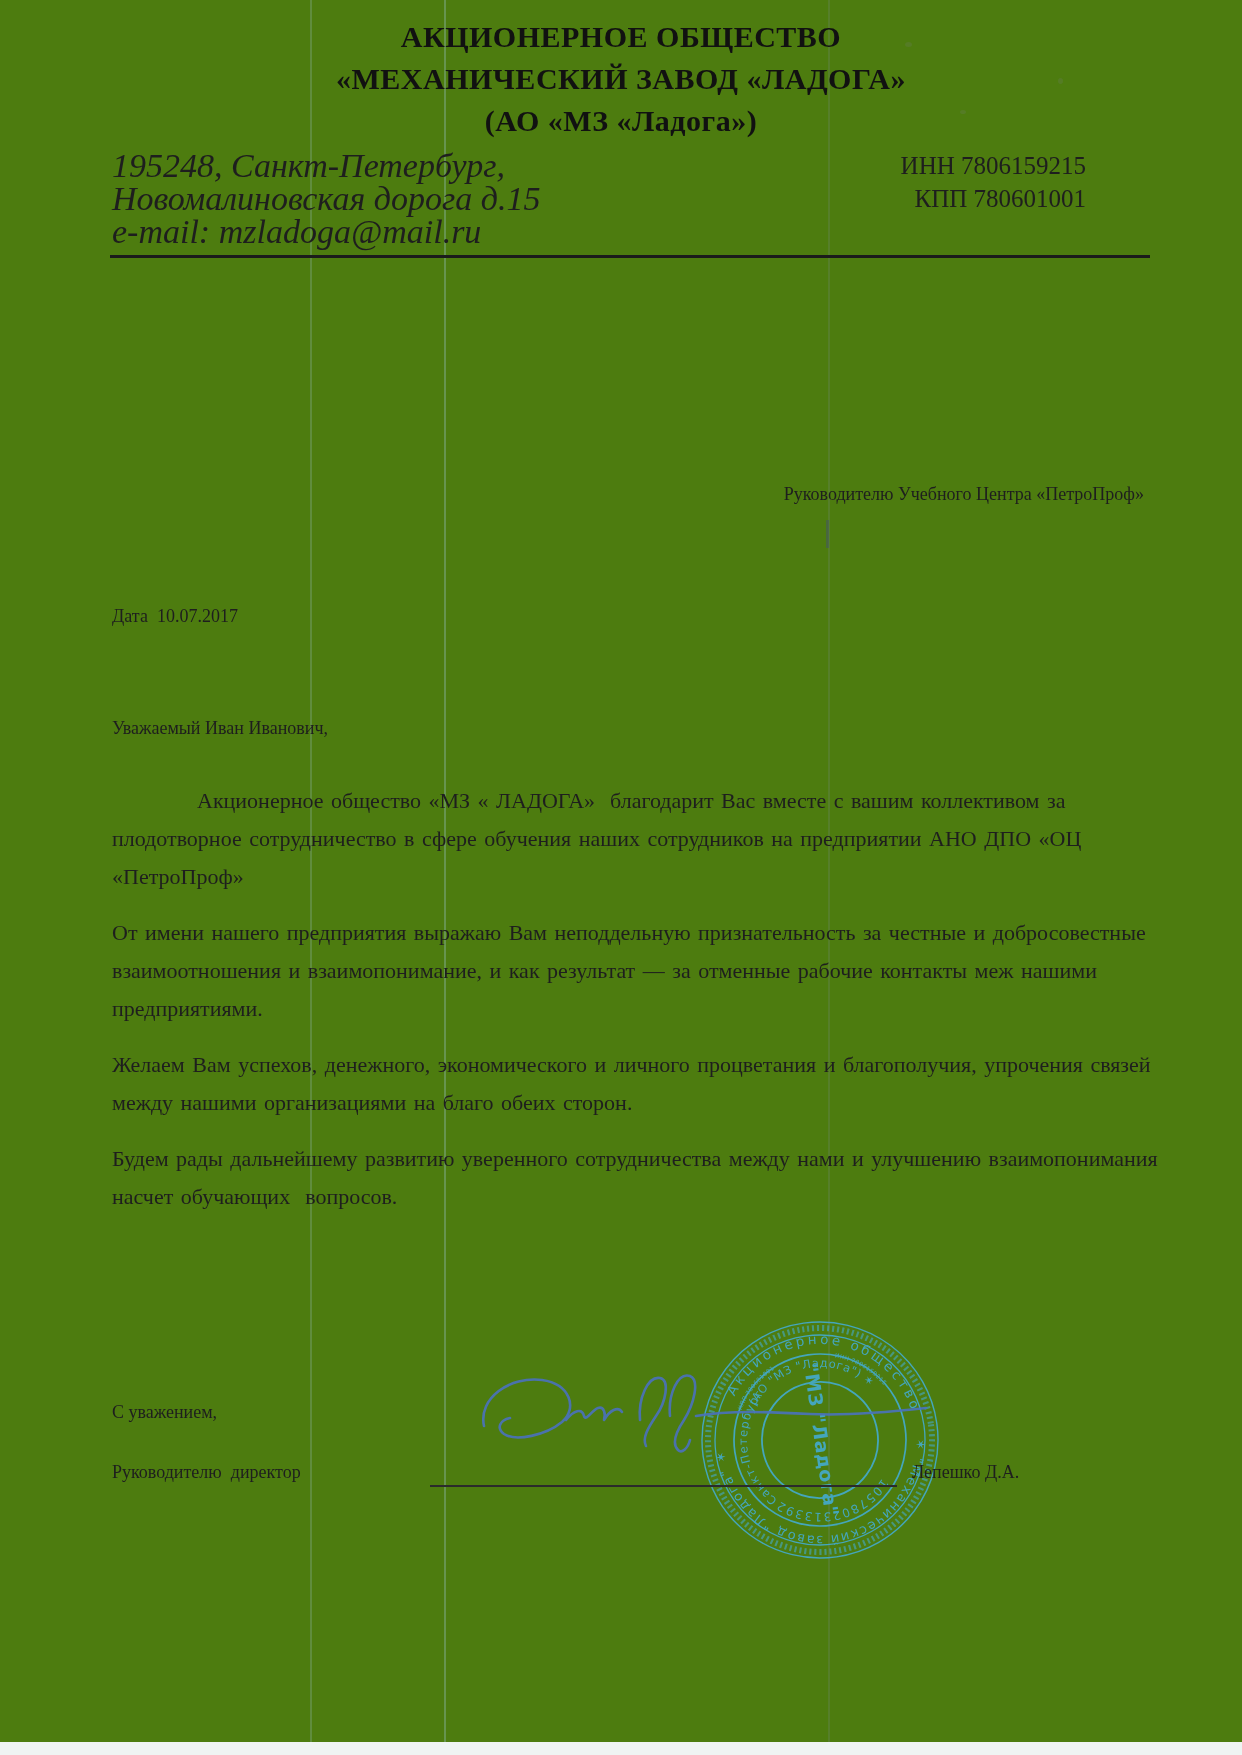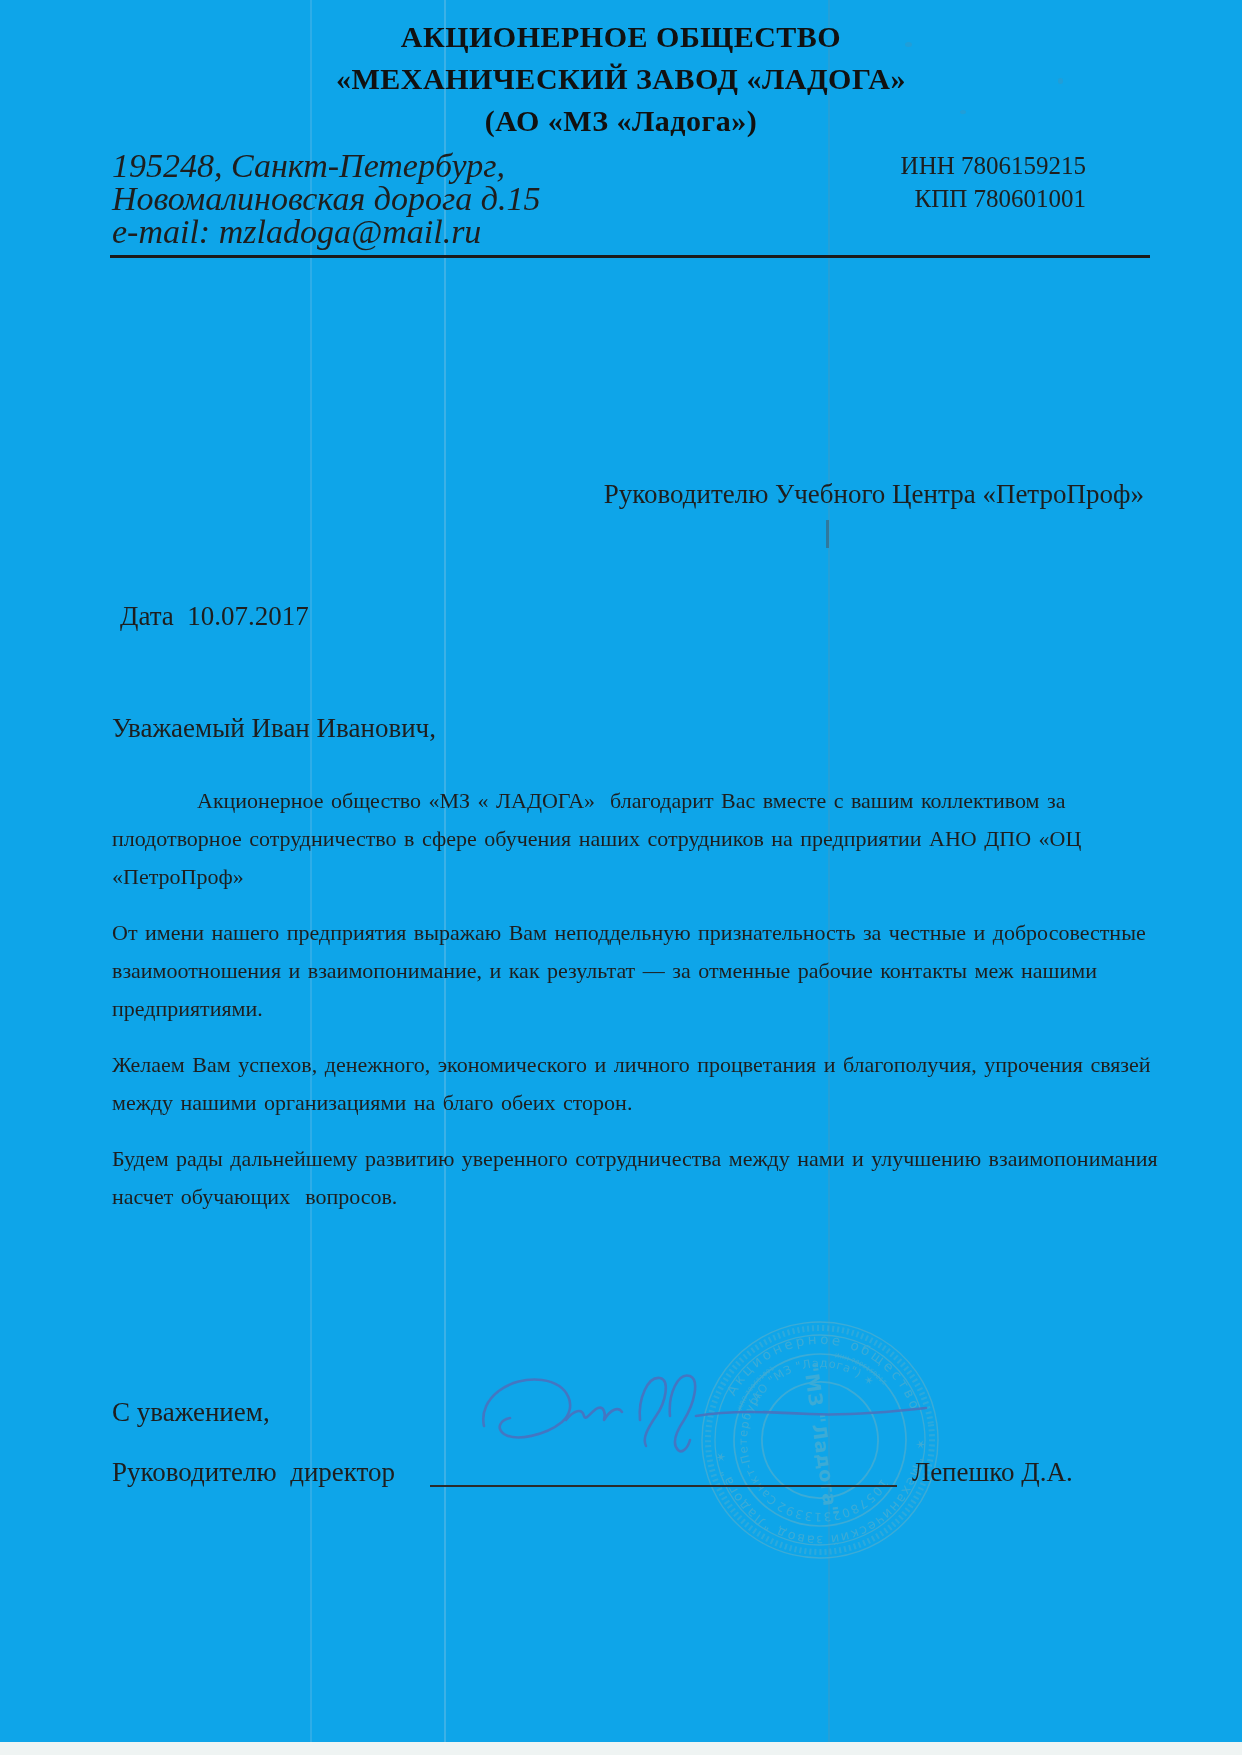--- a/index.html
+++ b/index.html
@@ -4,21 +4,21 @@
 <style>
   html, body { margin: 0; padding: 0; }
   body {
     width: 1242px; height: 1755px;
     background: #ffffff;
     font-family: "Liberation Serif", serif;
     color: #1e1e1e;
     position: relative;
     overflow: hidden;
   }
-  .page { position: absolute; inset: 0; background: #0ea5e9; }
+  .page { position: absolute; inset: 0; background: #4d7c0f; }
 
   
   .scan-line { position: absolute; top: 0; bottom: 0; pointer-events: none; }
   .scan-line.a { left: 310px; width: 2px; background: rgba(165,205,228,0.22); }
   .scan-line.b { left: 444px; width: 2px; background: rgba(165,205,228,0.30); }
   .scan-line.c { left: 828px; width: 2px; background: rgba(125,140,152,0.20); }
   .scan-tick { position: absolute; left: 826px; top: 520px; width: 3px; height: 28px;
                background: rgba(70,85,100,0.55); }
   .bottom-strip { position: absolute; left: 0; right: 0; bottom: 0; height: 13px;
                   background: #eff4f3; }
@@ -30,23 +30,23 @@
                line-height: 42px; color: #111; letter-spacing: 0.5px; }
   .org-title div { white-space: pre-wrap; }
   .addr-block { position: absolute; left: 112px; top: 149px; font-size: 34px;
                 line-height: 33px; font-style: italic; }
   .codes-block { position: absolute; right: 156px; top: 149px; font-size: 25px;
                  line-height: 33px; text-align: right; }
   .head-rule { position: absolute; left: 110px; top: 255px; width: 1040px; height: 3px;
                background: #1b1b1b; }
 
   
-  .abs-text { position: absolute; font-size: 27px; line-height: 32px; white-space: pre-wrap; }
+  .abs-text { position: absolute; font-size: 18px; line-height: 32px; white-space: pre-wrap; }
   .recipient { right: 98px; top: 478px; }
-  .date-line { left: 112px; top: 600px; margin-left: 8px; }
+  .date-line { left: 112px; top: 600px; }
   .salutation { left: 112px; top: 712px; }
 
   .body-block { position: absolute; left: 112px; top: 782px; width: 1052px; }
   .body-par { margin: 0 0 18px 0; font-size: 22px; line-height: 38px;
               word-spacing: 2px; white-space: pre-wrap; }
   .body-par.indent { text-indent: 85px; }
 
   
   .regards { left: 112px; top: 1396px; }
   .position { left: 112px; top: 1456px; }

